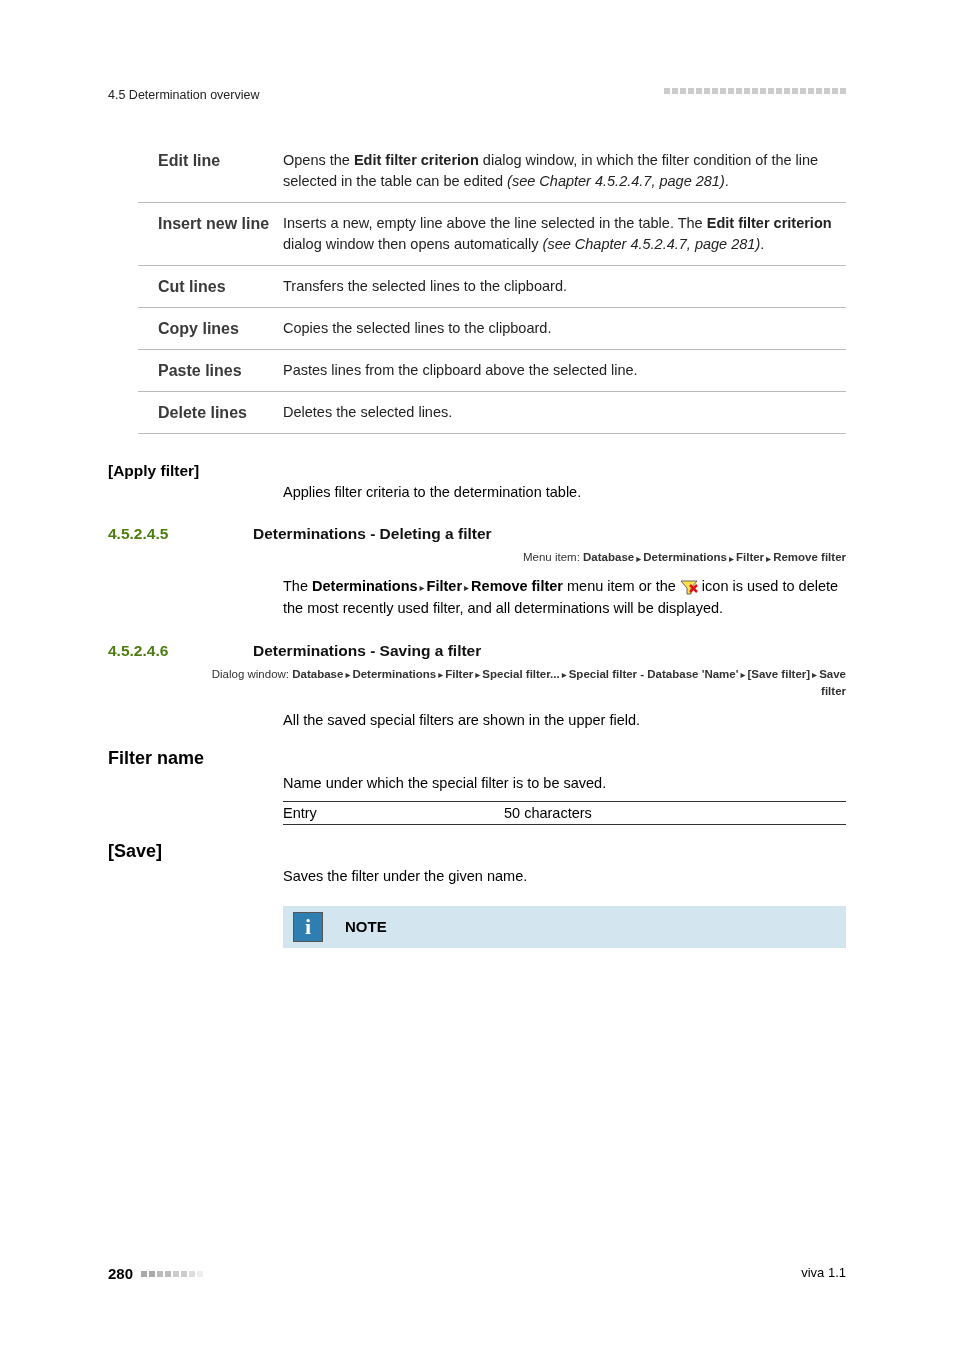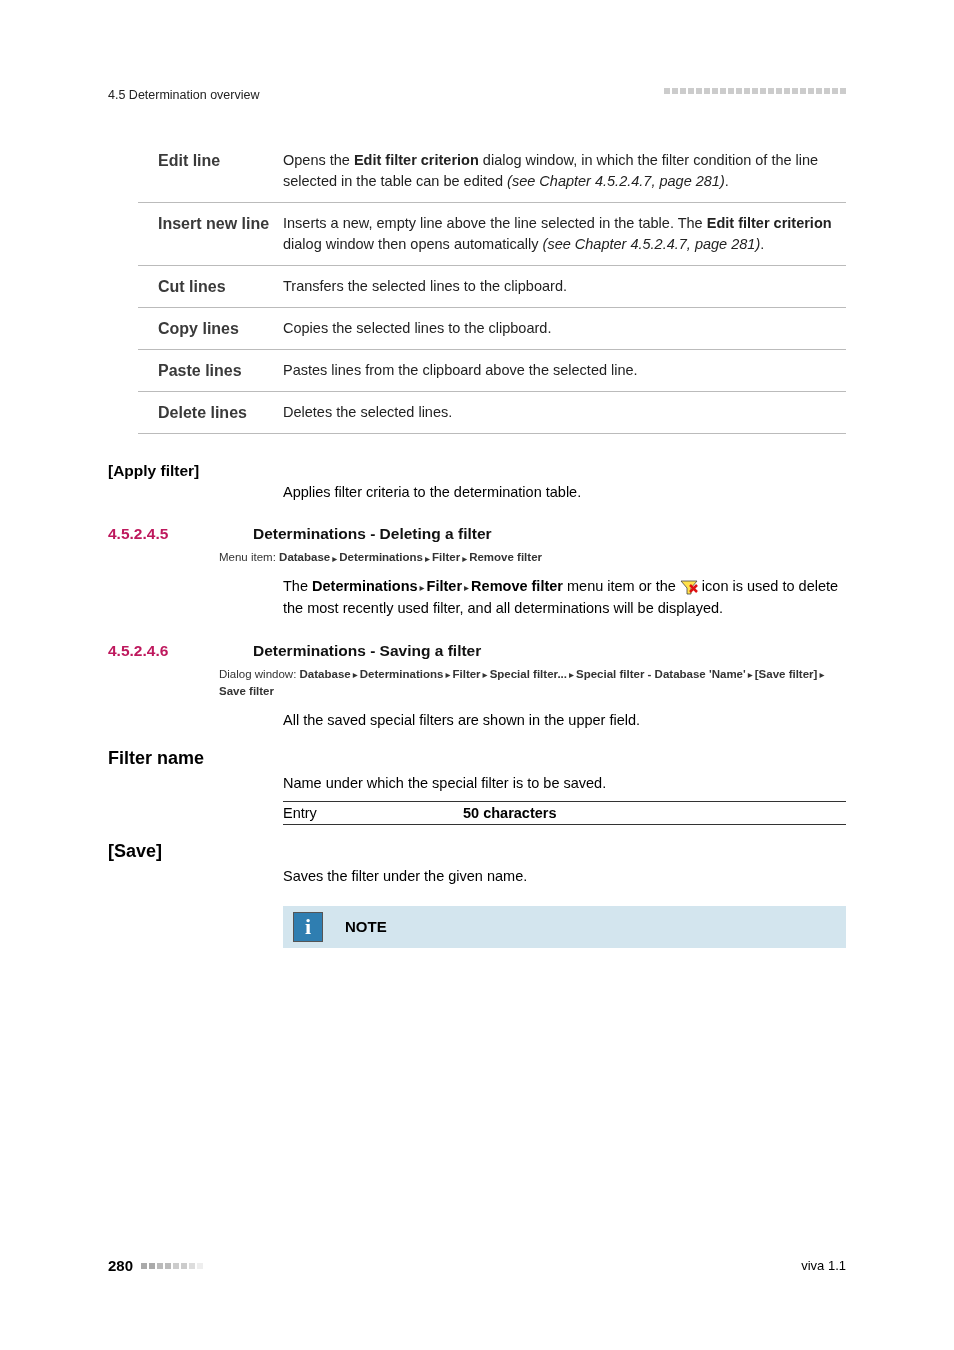--- a/index.html
+++ b/index.html
@@ -69,33 +69,34 @@
   }
   .numbered-heading {
     display: flex;
     margin-top: 22px;
     margin-bottom: 6px;
   }
   .numbered-heading .num {
     width: 145px;
     font-weight: 700;
     font-size: 15.5px;
-    color: #be185d;
+    color: #4d7c0f;
   }
   .numbered-heading .title {
     font-weight: 700;
     font-size: 15.5px;
     color: #111;
   }
   .menu-path {
-    margin-left: 111px;
+    margin-left: 83px;
     font-size: 11.5px;
     color: #333;
     margin-bottom: 10px;
     line-height: 1.5;
+    text-align: right;
   }
   .body-text {
     margin-left: 175px;
     font-size: 14.5px;
     line-height: 1.5;
     margin-bottom: 10px;
   }
   .tri {
     display: inline-block;
     font-size: 10px;
@@ -116,23 +117,24 @@
     margin-top: 16px;
     margin-bottom: 4px;
   }
   .entry-row {
     margin-left: 175px;
     display: flex;
     border-top: 1px solid #333;
     border-bottom: 1px solid #333;
     font-size: 14.5px;
     padding: 3px 0;
+    gap: 41px;
   }
   .entry-row .ecol1 { width: 180px; }
-  .entry-row .ecol2 { font-weight: 700; }
+  .entry-row .ecol2 { font-weight: 400; }
   .note-box {
     margin-left: 175px;
     margin-top: 18px;
   }
   .note-bar {
     background: #d3e5ee;
     display: flex;
     align-items: center;
     gap: 22px;
     padding: 6px 10px;
@@ -146,25 +148,25 @@
     border: 1px solid #555;
   }
   .note-title { font-weight: 700; font-size: 15px; }
   .note-body {
     font-size: 14.5px;
     line-height: 1.5;
     padding: 14px 6px 6px 6px;
   }
   .footer {
     position: absolute;
-    bottom: 76px;
+    bottom: 68px;
     left: 108px; right: 108px;
     display: flex;
     justify-content: space-between;
-    align-items: center;
+    align-items: flex-start;
     font-size: 13px;
   }
   .footer-left { display: flex; align-items: center; gap: 8px; }
   .footer-pagenum { font-weight: 700; font-size: 15px; }
   .footer-dashes { display: flex; gap: 2px; }
 </style>
 </head>
 <body>
 
 <div class="page">

